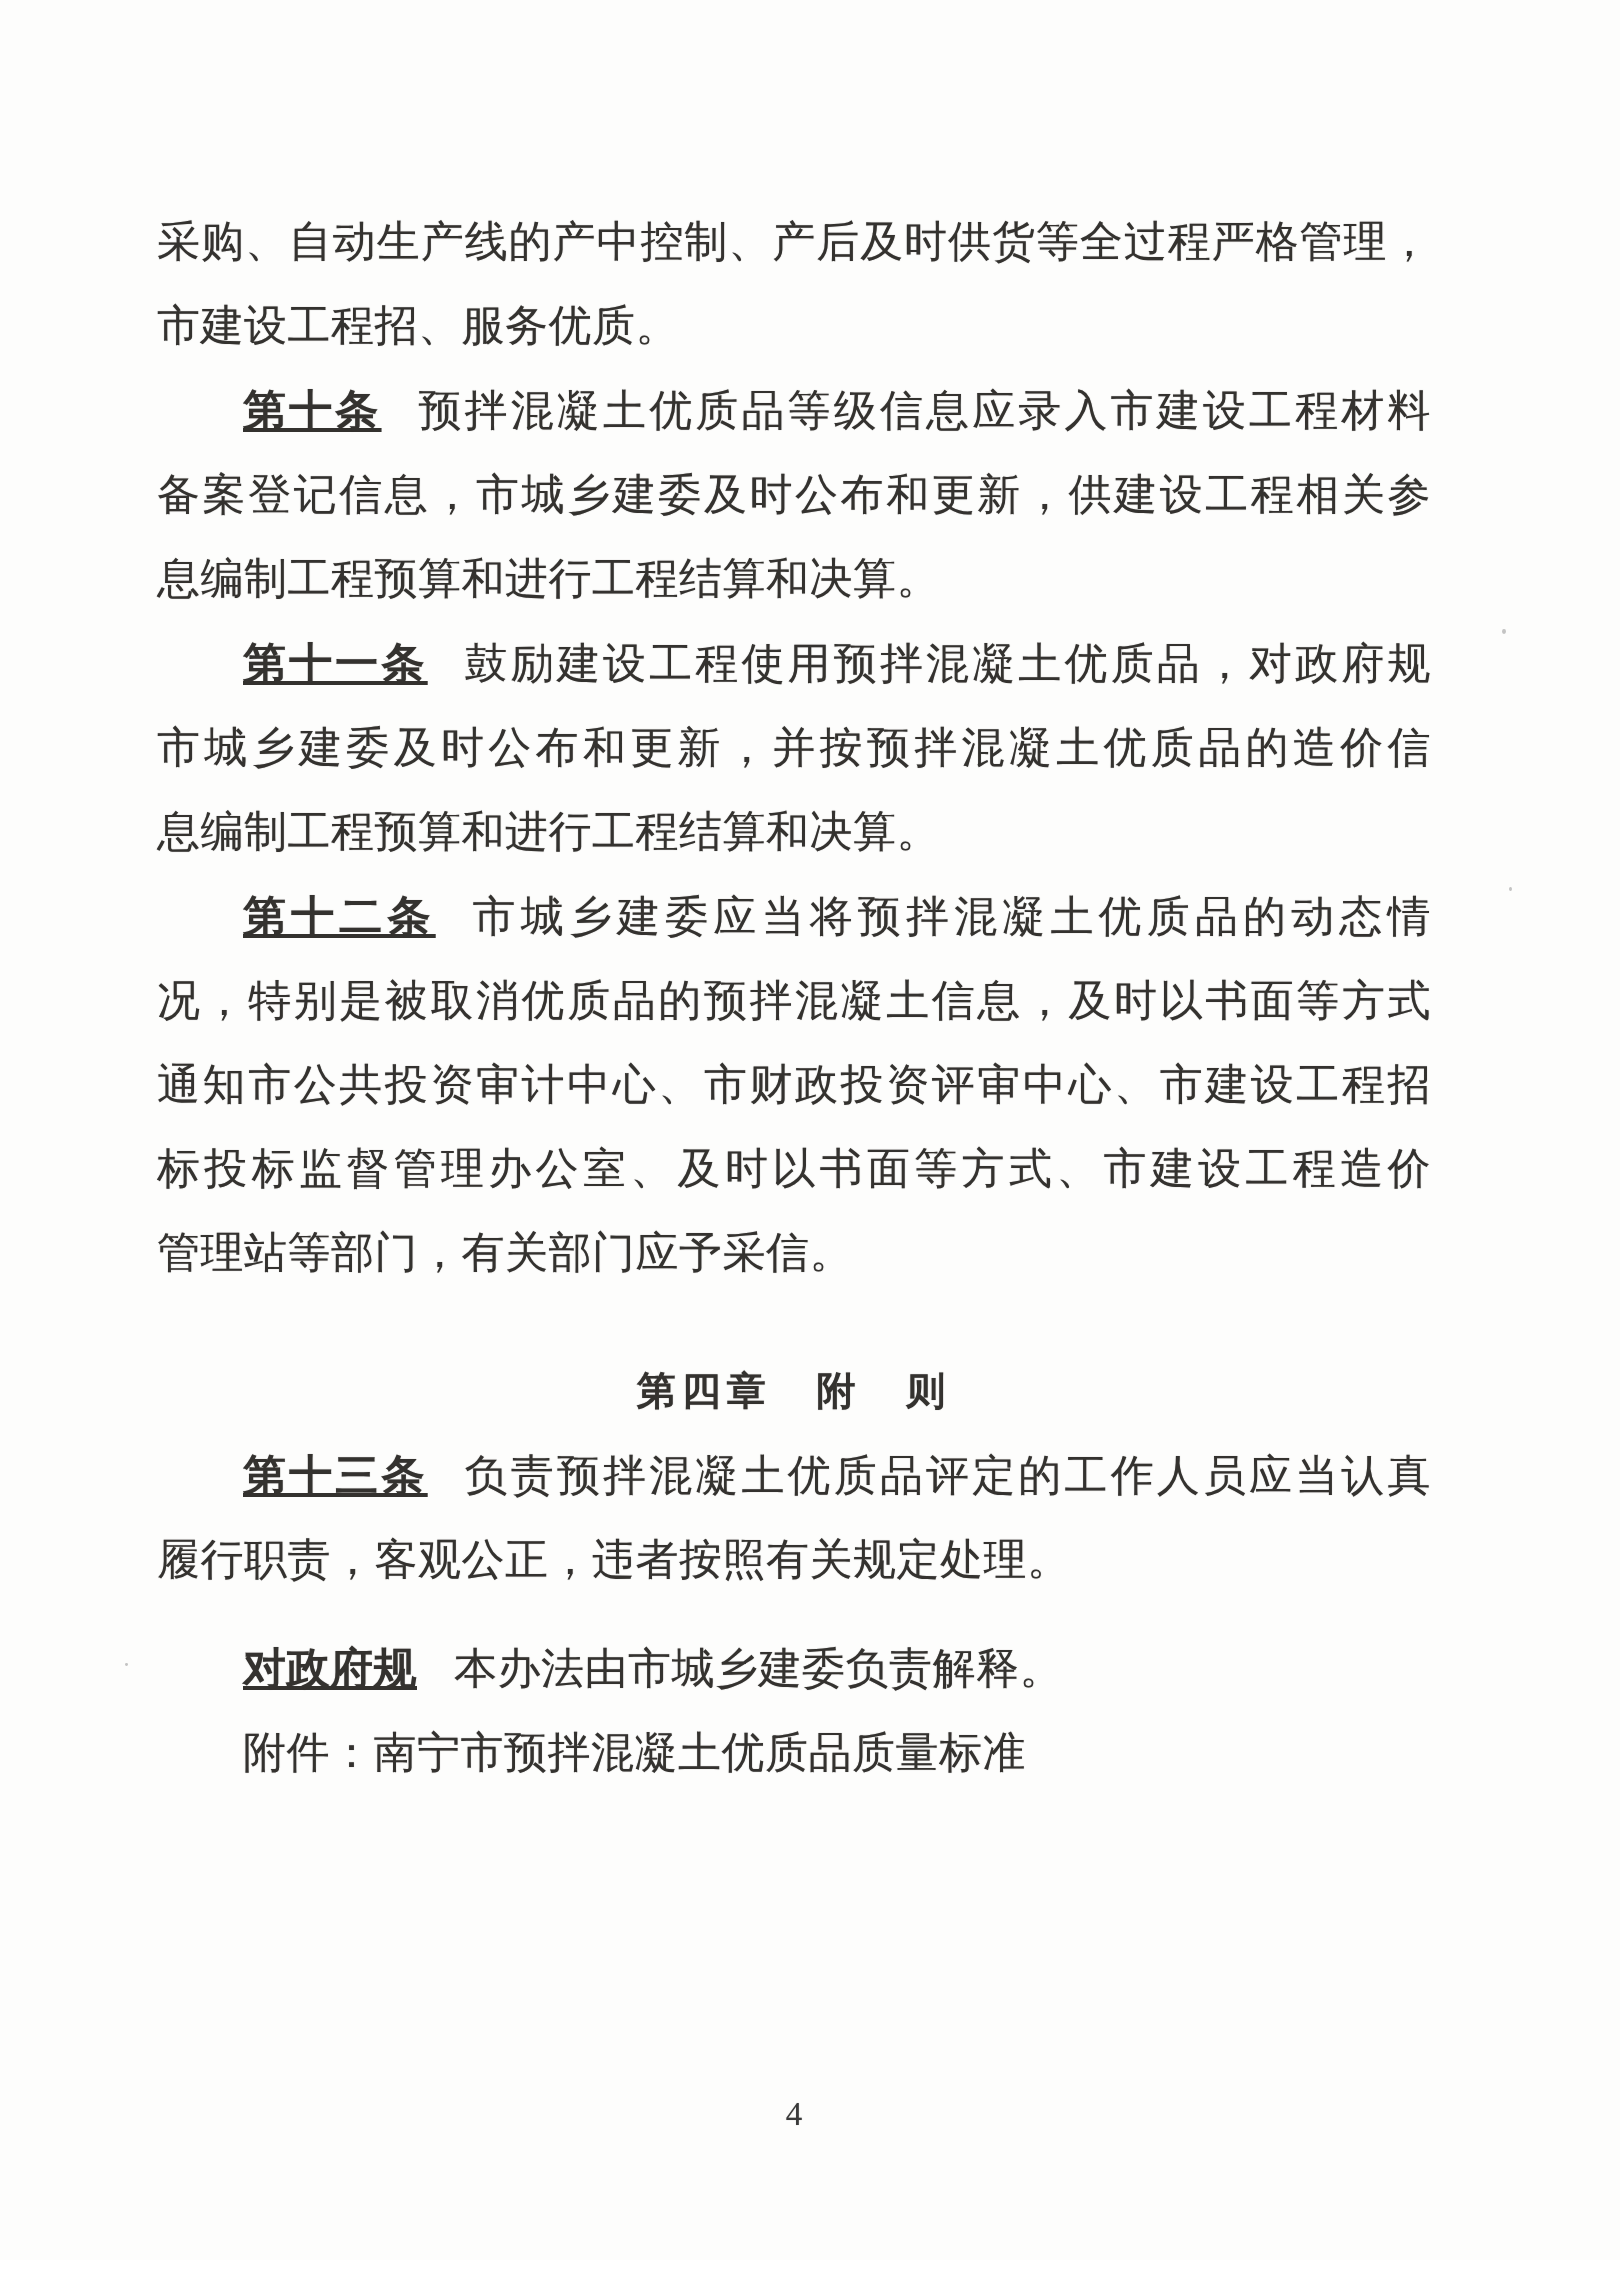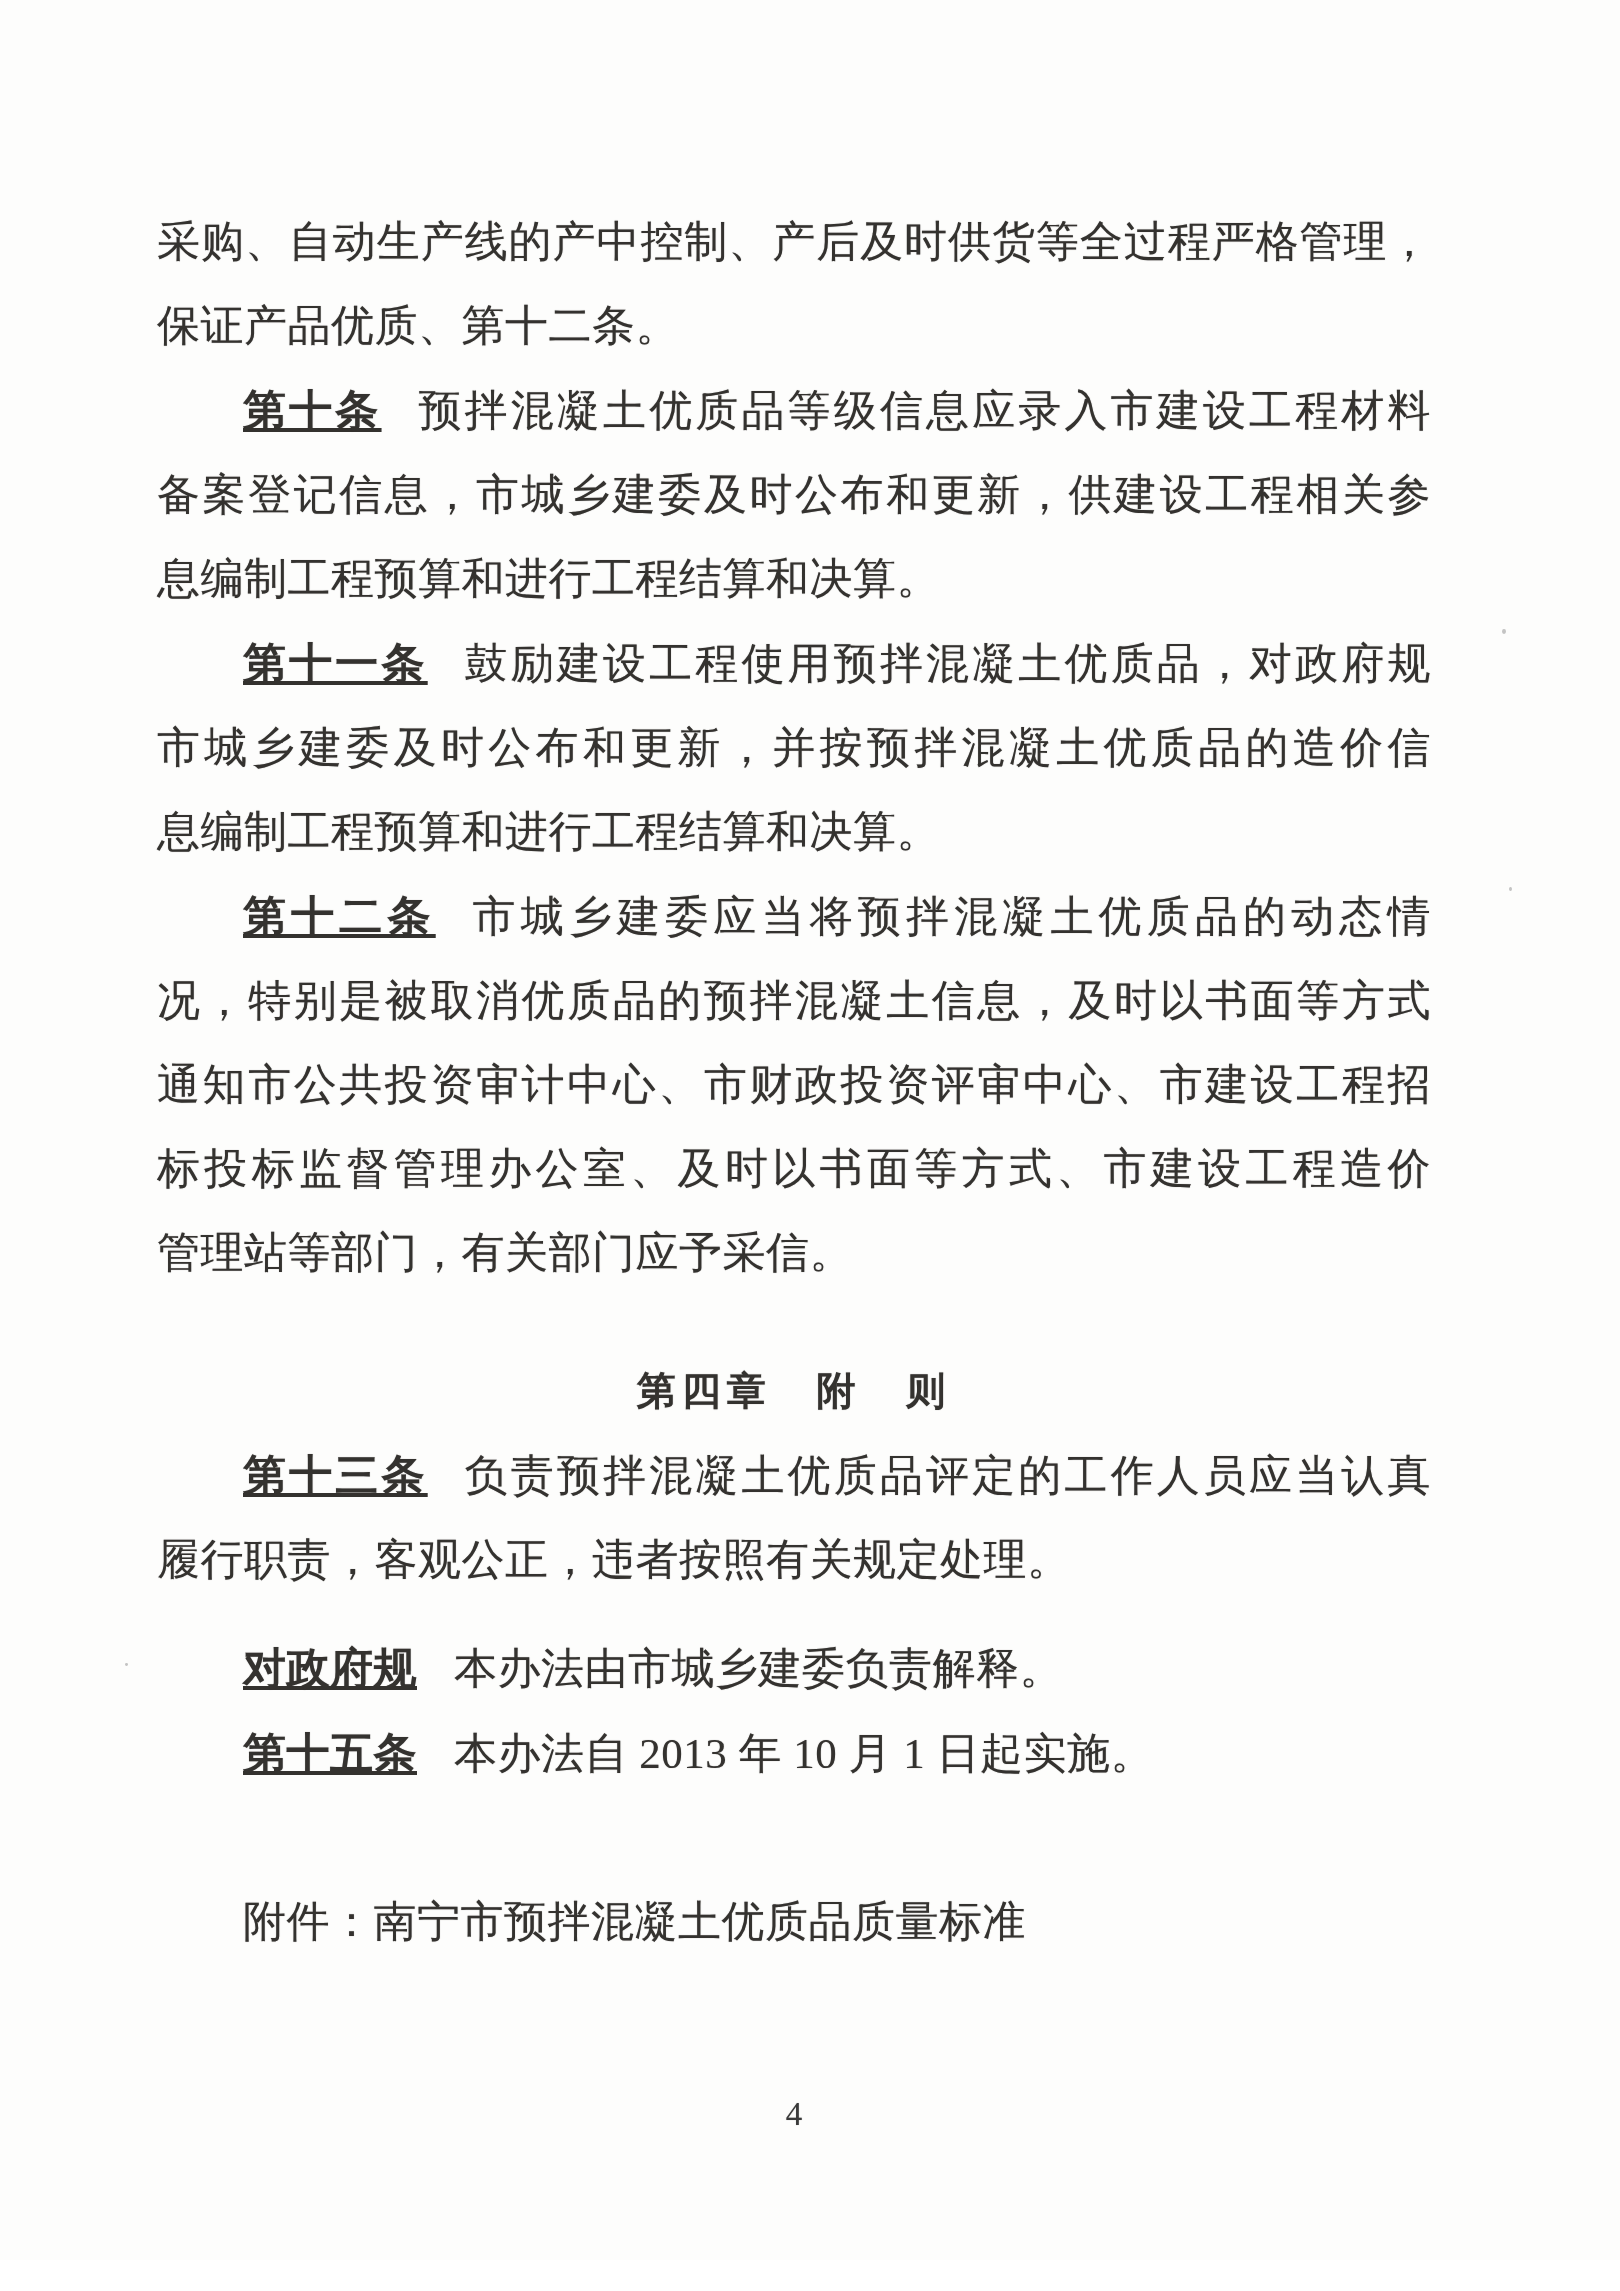--- a/index.html
+++ b/index.html
@@ -75,21 +75,21 @@
   .speck.s2 { width: 2.9px; height: 3.9px; left: 1509px; top: 887px; }
   .speck.s3 { width: 2.9px; height: 2.9px; left: 125px;  top: 1663px; }
 </style>
 </head>
 <body>
 
 <div class="page">
   <div class="content">
       <p class="para">
         <span class="line fill">采购、自动生产线的产中控制、产后及时供货等全过程严格管理，</span>
-        <span class="line">保证产品优质、第十二条。</span>
+        <span class="line">市建设工程招、服务优质。</span>
       </p>
       <p class="para">
         <span class="line fill first"><span class="article-label">第十条</span><span>预拌混凝土优质品等级信息应录入市建设工程材料</span></span>
         <span class="line fill">备案登记信息，市城乡建委及时公布和更新，供建设工程相关参</span>
         <span class="line">息编制工程预算和进行工程结算和决算。</span>
       </p>
       <p class="para">
         <span class="line fill first"><span class="article-label">第十一条</span><span>鼓励建设工程使用预拌混凝土优质品，对政府规</span></span>
         <span class="line fill">市城乡建委及时公布和更新，并按预拌混凝土优质品的造价信</span>
         <span class="line">息编制工程预算和进行工程结算和决算。</span>
@@ -103,23 +103,20 @@
       </p>
       <p class="chapter">第四章　附　则</p>
       <p class="para">
         <span class="line fill first"><span class="article-label">第十三条</span><span>负责预拌混凝土优质品评定的工作人员应当认真</span></span>
         <span class="line">履行职责，客观公正，违者按照有关规定处理。</span>
       </p>
       <p class="para">
         <span class="line first"><span class="article-label">对政府规</span><span>本办法由市城乡建委负责解释。</span></span>
       </p>
       <p class="para">
-        <span class="line first"><span class="article-label">第十五条</span><span>本办法自 2013 年 10 月 1 日起实施。</span></span>
-      </p>
-      <p class="para">
         <span class="line first">附件：南宁市预拌混凝土优质品质量标准</span>
       </p>
     </div>
   <div class="page-footer">4</div>
   <div class="speck s1"></div>
   <div class="speck s2"></div>
   <div class="speck s3"></div>
 </div>
 
 

